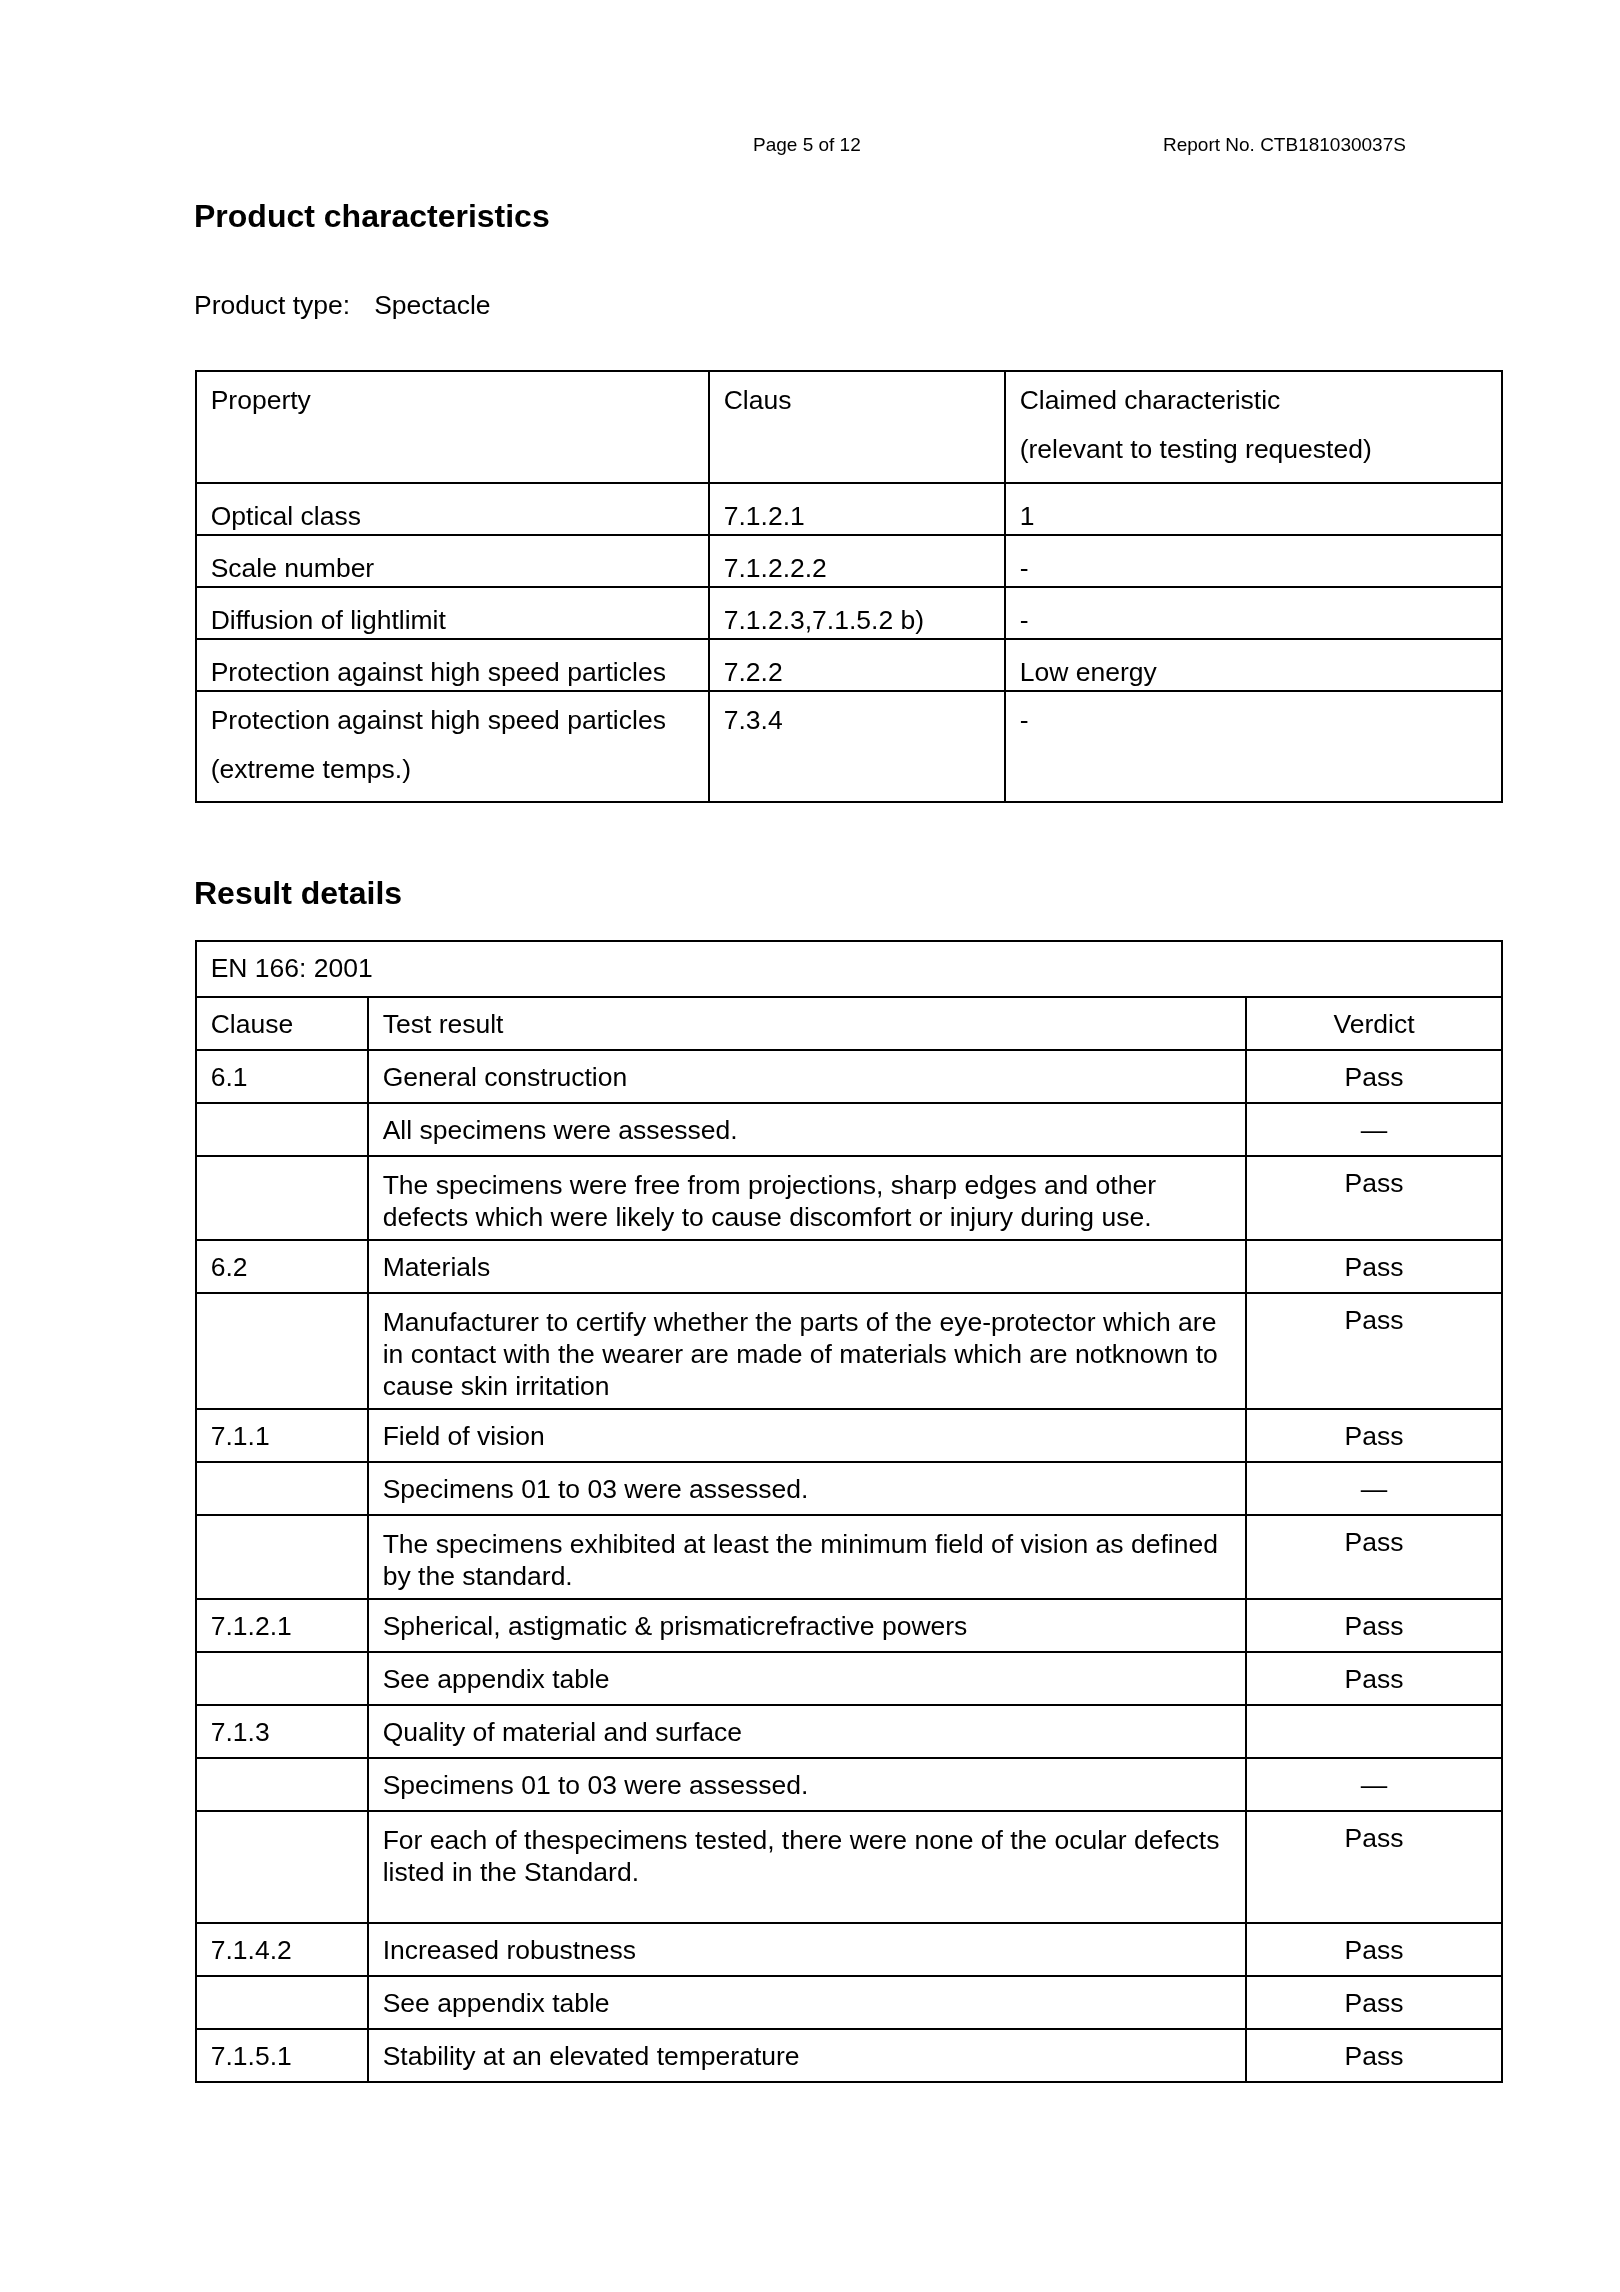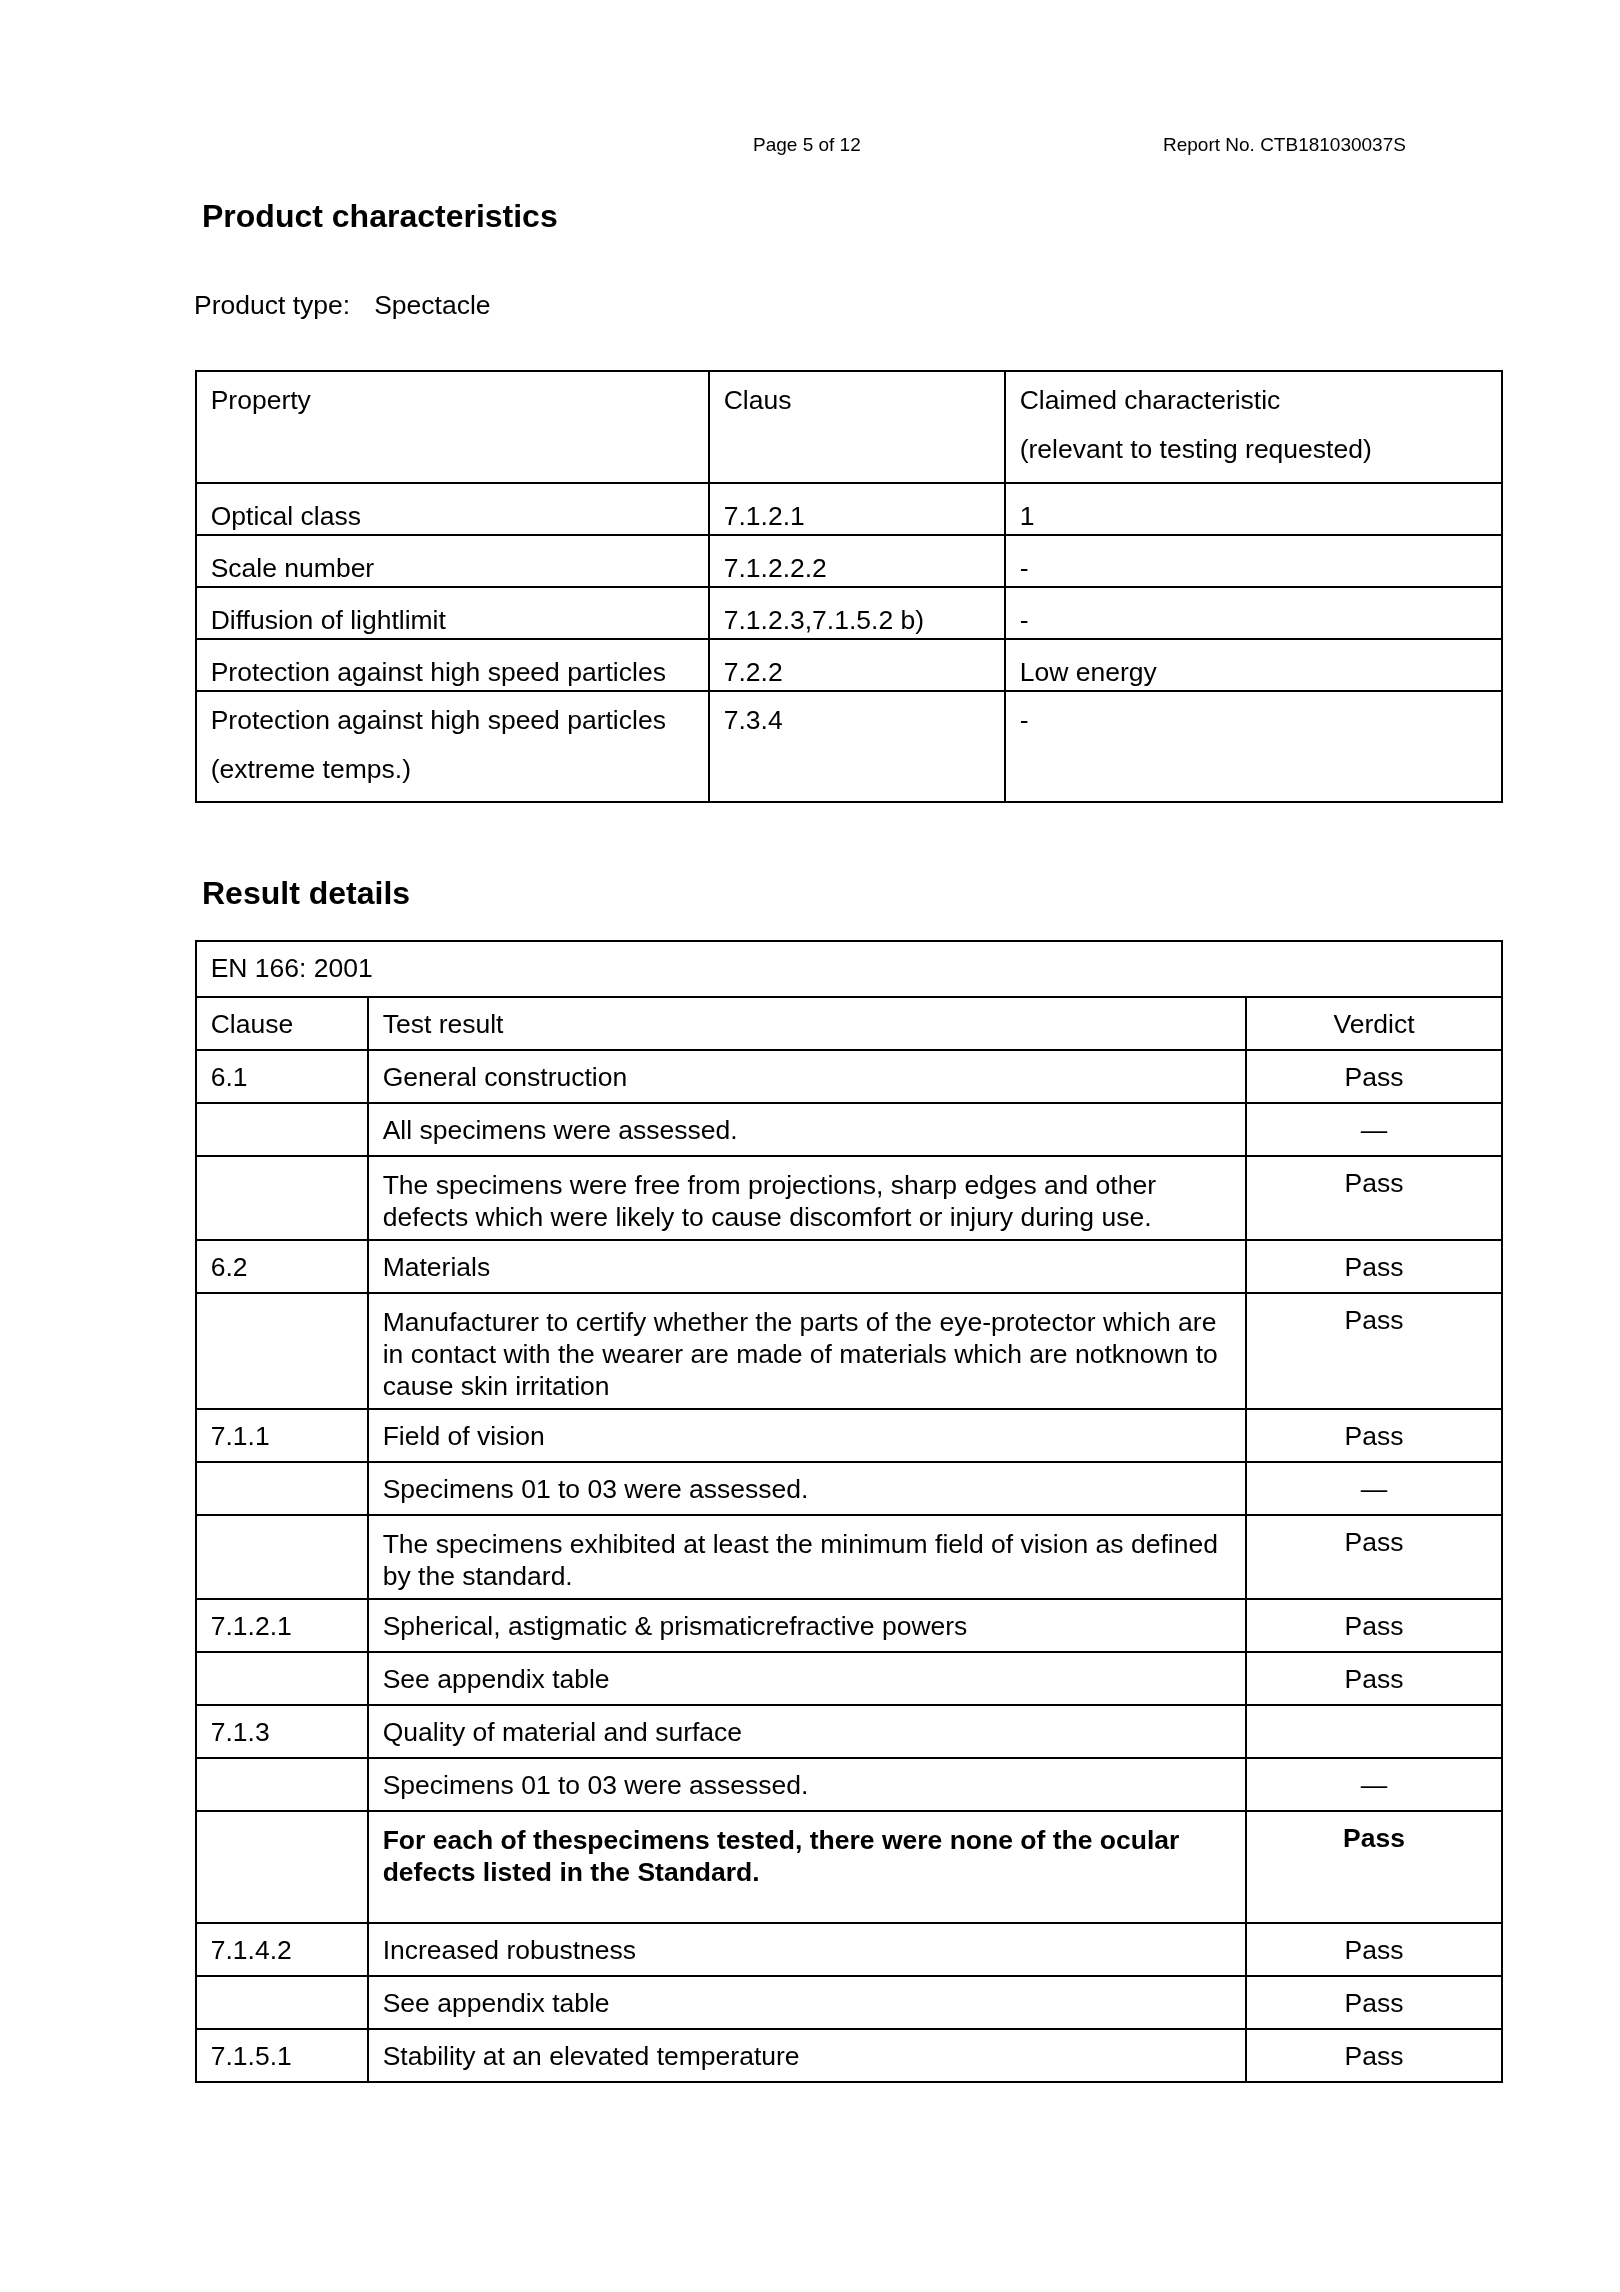--- a/index.html
+++ b/index.html
@@ -4,42 +4,42 @@
 <style>
   html, body { margin: 0; padding: 0; background: #ffffff; }
   body {
     width: 1620px; height: 2293px; position: relative; overflow: hidden;
     font-family: "Liberation Sans", sans-serif; color: #000000;
   }
   .abs { position: absolute; }
   .hdr { top: 134px; font-size: 19px; white-space: nowrap; }
   .page-no { left: 753px; }
   .report-no { left: 1163px; }
-  .h2 { font-size: 32px; font-weight: bold; left: 202px; white-space: nowrap; }
+  .h2 { font-size: 32px; font-weight: bold; left: 194px; white-space: nowrap; }
   .ptype { left: 194px; top: 290px; font-size: 26.5px; white-space: nowrap; }
   .ptype .val { margin-left: 24px; }
 
   table { border-collapse: collapse; position: absolute; left: 195px; width: 1308px; table-layout: fixed; }
   td { border: 2.9px solid #000; font-size: 26.5px; vertical-align: top; padding: 0 13.7px; line-height: 32px; }
 
   
   #prod { top: 370px; }
   #prod td { padding-top: 11.8px; padding-bottom: 7.8px; margin-top: 48px; }
   #prod tr.h td { height: 79px; line-height: 49px; padding-top: 3.9px; }
   #prod tr.r td { height: 35px; line-height: 35px; padding-top: 15px; padding-bottom: 0; }
   #prod tr.tall td { height: 81px; line-height: 49px; padding-top: 3.9px; }
 
   
   #res { top: 940px; }
   #res td { height: 53px; padding-top: 9.8px; padding-bottom: 0; box-sizing: border-box; }
   #res td.title { text-align: left; height: 56px; }
   #res td.c { text-align: center; }
   #res tr.two td { height: 84px; }
   #res tr.three td { height: 116px; }
-  #res tr.twob td { height: 112px; font-weight: bold; }
+  #res tr.twob td { height: 112px; }
   #res td.desc { line-height: 32px; padding-top: 11.8px; }
 </style>
 </head>
 <body>
 
 <div class="abs hdr page-no">Page 5 of  12</div>
 <div class="abs hdr report-no">Report No. CTB181030037S</div>
 
 <div class="abs h2" style="top:198px;">Product characteristics</div>
 <div class="abs ptype">

